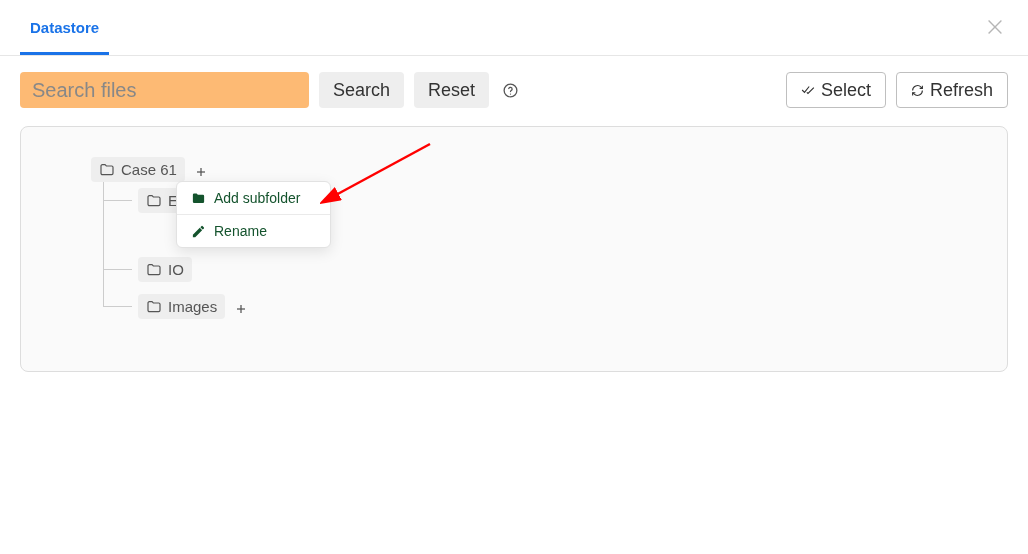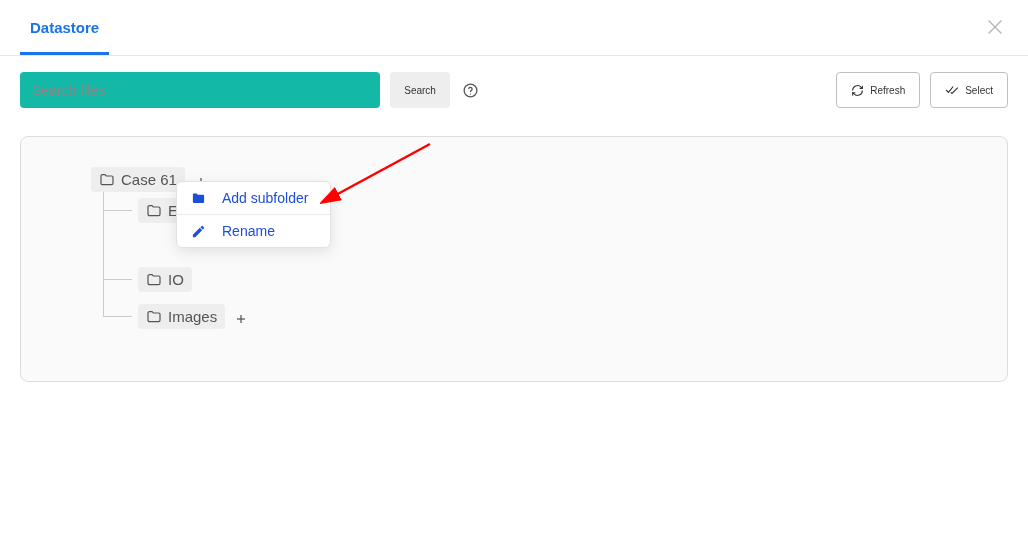--- a/index.html
+++ b/index.html
@@ -48,33 +48,33 @@
   .toolbar {
     display: flex;
     align-items: center;
     gap: 10px;
     padding: 16px 20px 16px 20px;
   }
   .search-input {
     flex: 1;
     max-width: 540px;
     height: 36px;
-    background: #14b8a6;
+    background: #fdba74;
     border: none;
     border-radius: 4px;
     padding: 0 12px;
-    font-size: 14px;
+    font-size: 20px;
     color: #333;
   }
   .search-input::placeholder { color: #888; }
   .btn {
     height: 36px;
     padding: 0 14px;
     border-radius: 4px;
-    font-size: 10px;
+    font-size: 18px;
     cursor: pointer;
     display: inline-flex;
     align-items: center;
     gap: 6px;
     border: none;
     background: #eee;
     color: #333;
   }
   .btn-outline {
     background: #fff;
@@ -85,21 +85,21 @@
     width: 18px;
     height: 18px;
     display: inline-flex;
     align-items: center;
     justify-content: center;
     color: #555;
     margin-left: 2px;
   }
   .spacer { flex: 1; }
   .tree-panel {
-    margin: 12px 20px 20px 20px;
+    margin: 2px 20px 20px 20px;
     border: 1px solid #ddd;
     border-radius: 8px;
     background: #fafafa;
     min-height: 240px;
     padding: 30px 20px 40px 20px;
     position: relative;
   }
   .tree {
     position: relative;
     margin-left: 50px;
@@ -192,24 +192,24 @@
     background: #fff;
     border: 1px solid #e2e2e2;
     border-radius: 6px;
     box-shadow: 0 4px 14px rgba(0,0,0,0.10);
     z-index: 10;
     overflow: hidden;
   }
   .menu-item {
     display: flex;
     align-items: center;
-    gap: 16px;
+    gap: 8px;
     padding: 8px 14px;
     font-size: 14px;
-    color: #1d4ed8;
+    color: #14532d;
     cursor: pointer;
   }
   .menu-item svg { flex-shrink: 0; }
   .menu-divider {
     height: 1px;
     background: #eaeaea;
   }
   .arrow-annotation {
     position: absolute;
     left: 320px;
@@ -227,43 +227,44 @@
     <div class="tab">Datastore</div>
     <svg class="close-x" viewBox="0 0 24 24" fill="none">
       <line x1="5" y1="5" x2="19" y2="19"></line>
       <line x1="19" y1="5" x2="5" y2="19"></line>
     </svg>
   </div>
 
   <div class="toolbar">
     <input class="search-input" type="text" placeholder="Search files" style="">
     <button class="btn">Search</button>
+    <button class="btn">Reset</button>
     <span class="help-icon">
       <svg viewBox="0 0 24 24" width="17" height="17" fill="none" stroke="currentColor" stroke-width="1.8">
         <circle cx="12" cy="12" r="9"></circle>
         <path d="M9.5 9.2a2.5 2.5 0 0 1 4.8 1c0 1.6-2.3 2-2.3 3.3" stroke-linecap="round"></path>
         <circle cx="12" cy="17" r="0.9" fill="currentColor" stroke="none"></circle>
       </svg>
     </span>
     <div class="spacer"></div>
+    <button class="btn btn-outline">
+      <svg width="14" height="14" viewBox="0 0 24 24" fill="none" stroke="currentColor" stroke-width="2">
+        <path d="M2 12l4 4L14 6"></path>
+        <path d="M10 16l2 2L22 8"></path>
+      </svg>
+      <span>Select</span>
+    </button>
     <button class="btn btn-outline">
       <svg width="13" height="13" viewBox="0 0 24 24" fill="none" stroke="currentColor" stroke-width="2">
         <path d="M3 12a9 9 0 0 1 15.5-6.3L21 8"></path>
         <path d="M21 3v5h-5"></path>
         <path d="M21 12a9 9 0 0 1-15.5 6.3L3 16"></path>
         <path d="M3 21v-5h5"></path>
       </svg>
       <span>Refresh</span>
-    </button>
-    <button class="btn btn-outline">
-      <svg width="14" height="14" viewBox="0 0 24 24" fill="none" stroke="currentColor" stroke-width="2">
-        <path d="M2 12l4 4L14 6"></path>
-        <path d="M10 16l2 2L22 8"></path>
-      </svg>
-      <span>Select</span>
     </button>
   </div>
 
   <div class="tree-panel">
     <div class="tree">
 
       <div class="tree-node">
         <span class="node-row">
           <svg width="16" height="16" viewBox="0 0 24 24" fill="none" stroke="currentColor" stroke-width="1.8">
             <path d="M3 6a2 2 0 0 1 2-2h4l2 2h8a2 2 0 0 1 2 2v9a2 2 0 0 1-2 2H5a2 2 0 0 1-2-2V6z"></path>

